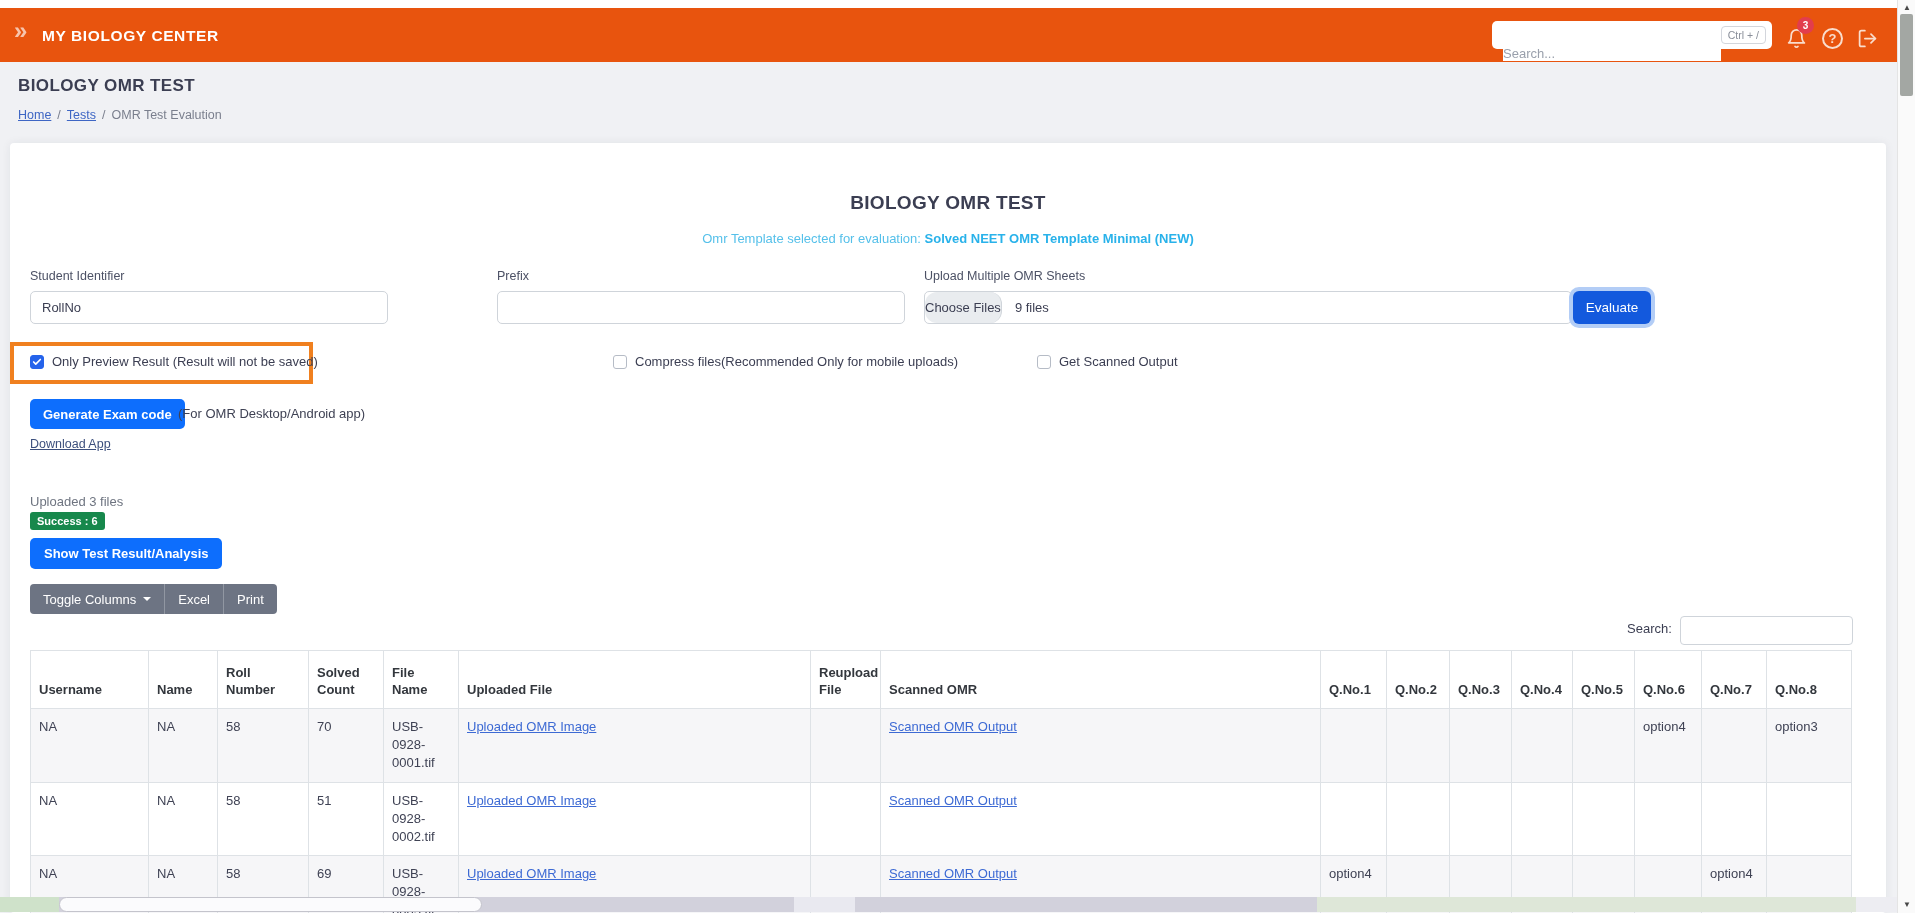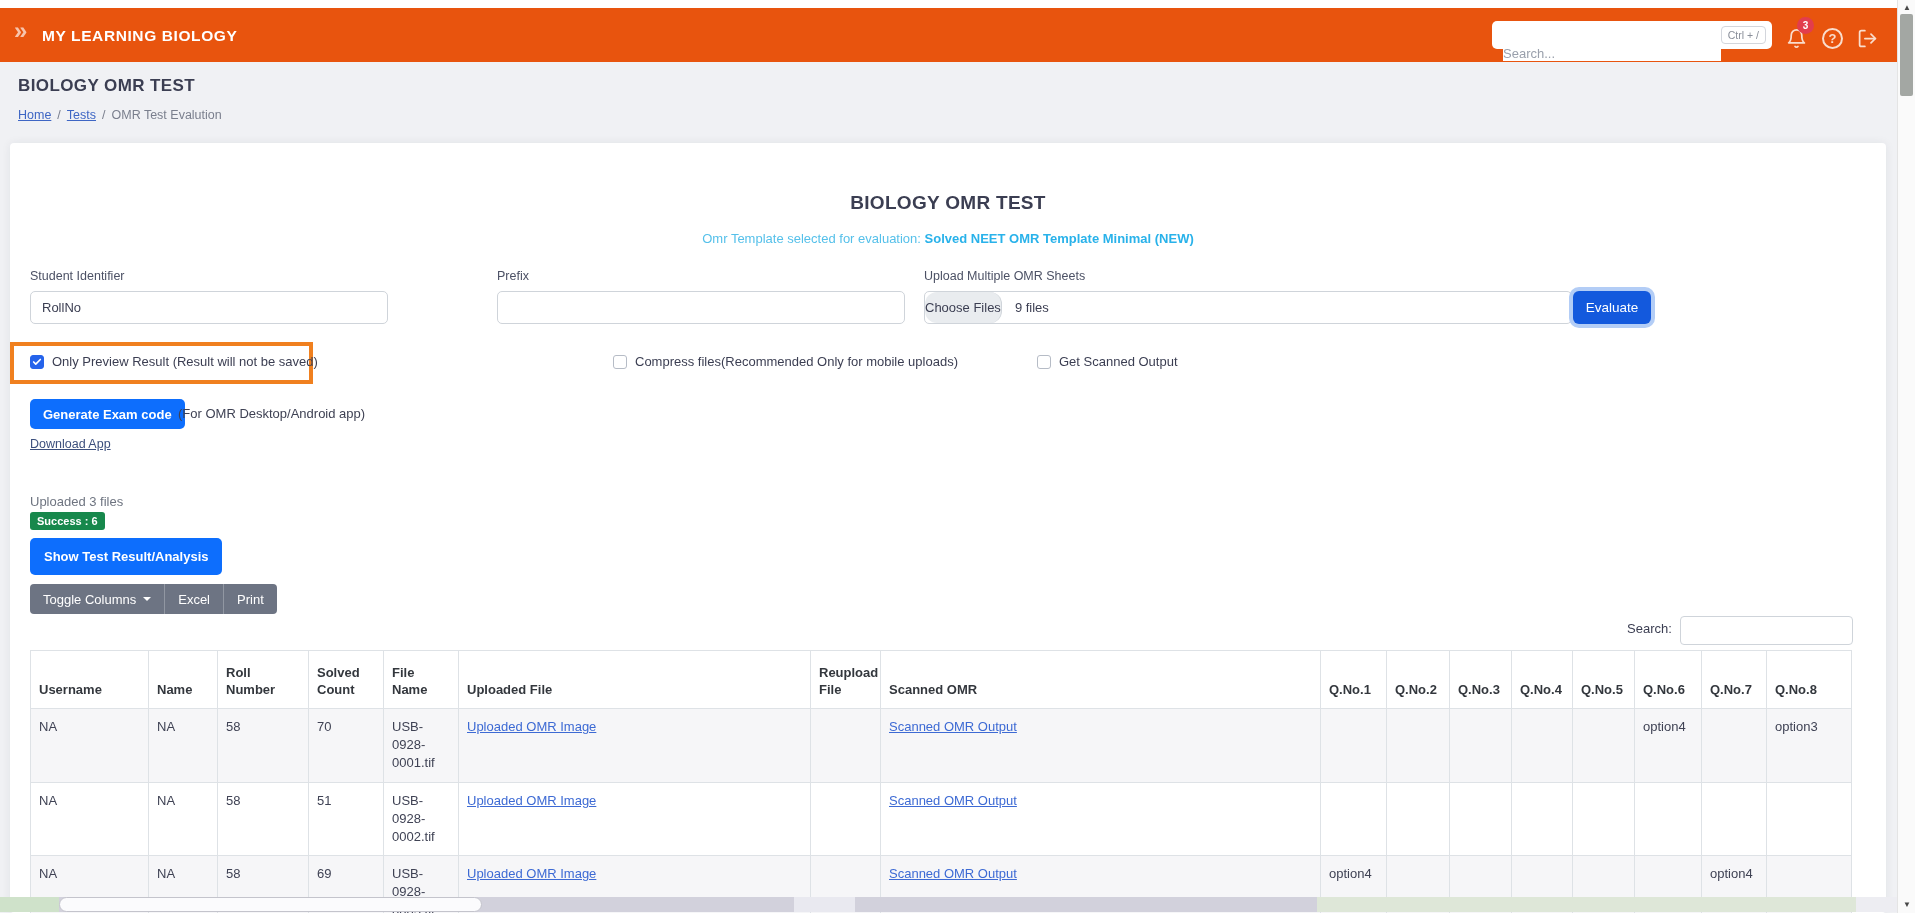--- a/index.html
+++ b/index.html
@@ -44,21 +44,21 @@
   .cb { width:14px; height:14px; border:1px solid #b6bcc6; border-radius:3px; background:#fff; cursor:pointer; flex:0 0 auto; }
   .cb.checked { background:#2563eb; border-color:#2563eb; display:flex; align-items:center; justify-content:center; }
 
   .btn-blue { background:#0d6efd; color:#fff; border:none; border-radius:5px; font-size:13px; font-weight:700; font-family:inherit; cursor:pointer; }
   .btn-generate { position:absolute; left:20px; top:256px; height:30px; padding:0 13px; }
   .gen-note { position:absolute; left:168px; top:263px; font-size:13px; color:#3f4254; }
   .dl-link { position:absolute; left:20px; top:294px; font-size:12.5px; color:#3c4f7d; text-decoration:underline; cursor:pointer; }
 
   .uploaded-txt { position:absolute; left:20px; top:351px; font-size:13px; color:#6e7480; }
   .badge-success { position:absolute; left:20px; top:369px; background:#17884c; color:#fff; font-size:11px; font-weight:bold; padding:3px 7px; border-radius:3px; }
-  .btn-show { position:absolute; left:20px; top:395px; height:37px; padding:0 14px; }
+  .btn-show { position:absolute; left:20px; top:395px; height:31px; padding:0 14px; }
 
   .btn-group { position:absolute; left:20px; top:441px; display:flex; height:30px; border-radius:4px; overflow:hidden; }
   .btn-gray { background:#6d7483; color:#fff; border:none; font-size:13px; font-family:inherit; padding:0 13px; cursor:pointer; display:flex; align-items:center; gap:7px; }
   .btn-gray + .btn-gray { border-left:1px solid rgba(255,255,255,.25); }
   .caret { width:0; height:0; border-left:4px solid transparent; border-right:4px solid transparent; border-top:4px solid #fff; display:inline-block; }
 
   .tbl-search-lbl { position:absolute; left:1617px; top:478px; font-size:13px; color:#3b3e52; }
   .tbl-search { position:absolute; left:1670px; top:473px; width:173px; height:29px; border:1px solid #cfd4da; border-radius:4px; outline:none; font-family:inherit; font-size:13px; padding:0 8px; color:#3b3e52; }
 
   
@@ -78,21 +78,21 @@
   .hs-thumb { position:absolute; left:59px; top:0; width:423px; height:15px; background:#fbfbfd; border:1px solid #c4c4cc; border-radius:8px; }
 </style>
 </head>
 <body>
 
 <div class="viewport">
   <div class="topstrip"></div>
 
   <div class="topbar">
     <span class="menu-toggle">»</span>
-    <span class="app-title">MY LEARNING BIOLOGY</span>
+    <span class="app-title">MY BIOLOGY CENTER</span>
     <div class="search-wrap">
       <input type="text" placeholder="Search..." style="">
       <span class="kbd-hint">Ctrl + /</span>
     </div>
     <svg class="top-icon" style="left:1786px;" viewBox="0 0 24 24" fill="none" stroke="#f9ddcd" stroke-width="2" stroke-linecap="round" stroke-linejoin="round">
         <path d="M18 8a6 6 0 0 0-12 0c0 7-3 9-3 9h18s-3-2-3-9"></path>
         <path d="M13.7 21a2 2 0 0 1-3.4 0"></path>
       </svg>
     <div class="top-icon help-circle" style="left:1822px;">?</div>
     <svg class="top-icon" style="left:1857px;" viewBox="0 0 24 24" fill="none" stroke="#f9ddcd" stroke-width="2" stroke-linecap="round" stroke-linejoin="round">

